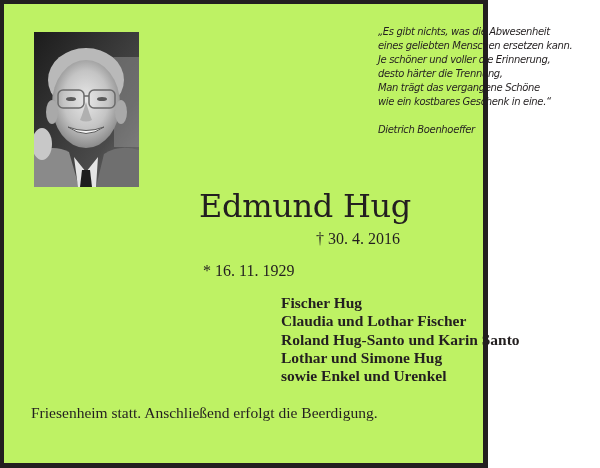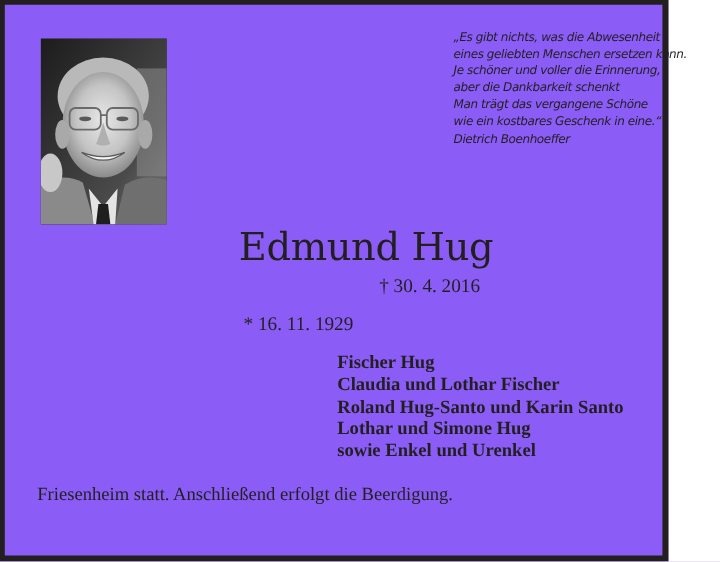--- a/index.html
+++ b/index.html
@@ -10,28 +10,28 @@
     body {
       width: 600px;
       height: 468px;
       position: relative;
       overflow: hidden;
     }
     .notice {
       position: absolute;
       left: 0;
       top: 0;
-      width: 557px;
+      width: 488px;
       height: 468px;
       box-sizing: border-box;
       border-top: 4px solid #231f20;
       border-left: 4px solid #231f20;
       border-right: 5px solid #231f20;
       border-bottom: 5px solid #231f20;
-      background: #8b5cf6;
+      background: #bef264;
       color: #231f20;
       font-family: "DejaVu Serif", "Liberation Serif", serif;
     }
     .photo {
       position: absolute;
       left: 30px;
       top: 28px;
       width: 105px;
       height: 155px;
       overflow: hidden;
@@ -47,21 +47,21 @@
       font-family: "DejaVu Sans", "Liberation Sans", sans-serif;
       font-style: italic;
       font-size: 10px;
       line-height: 14px;
       letter-spacing: -0.35px;
       color: #231f20;
     }
     .quote-line { display: block; white-space: nowrap; }
     .quote-author {
       display: block;
-      margin-top: 1px;
+      margin-top: 14px;
       white-space: nowrap;
     }
 
     .name {
       position: absolute;
       left: 0;
       width: 600px;
       top: 182px;
       text-align: center;
       font-family: "DejaVu Serif", "Liberation Serif", serif;
@@ -168,21 +168,21 @@
       <path d="M48 138 L56 138 L58 155 L46 155 Z" fill="#1e1e1e"></path>
 
       <ellipse cx="8" cy="112" rx="10" ry="16" fill="#c8c8c8"></ellipse>
     </svg>
   </div>
 
   <div class="quote">
     <span class="quote-line">„Es gibt nichts, was die Abwesenheit</span>
     <span class="quote-line">eines geliebten Menschen ersetzen kann.</span>
     <span class="quote-line">Je schöner und voller die Erinnerung,</span>
-    <span class="quote-line">aber die Dankbarkeit schenkt</span>
+    <span class="quote-line">desto härter die Trennung,</span>
     <span class="quote-line">Man trägt das vergangene Schöne</span>
     <span class="quote-line">wie ein kostbares Geschenk in eine.“</span>
     <span class="quote-author">Dietrich Boenhoeffer</span>
   </div>
 
   <div class="name">Edmund Hug</div>
 
   <div class="dates">
     <span class="date-birth">* 16. 11. 1929</span>
     <span class="date-death">† 30. 4. 2016</span>

